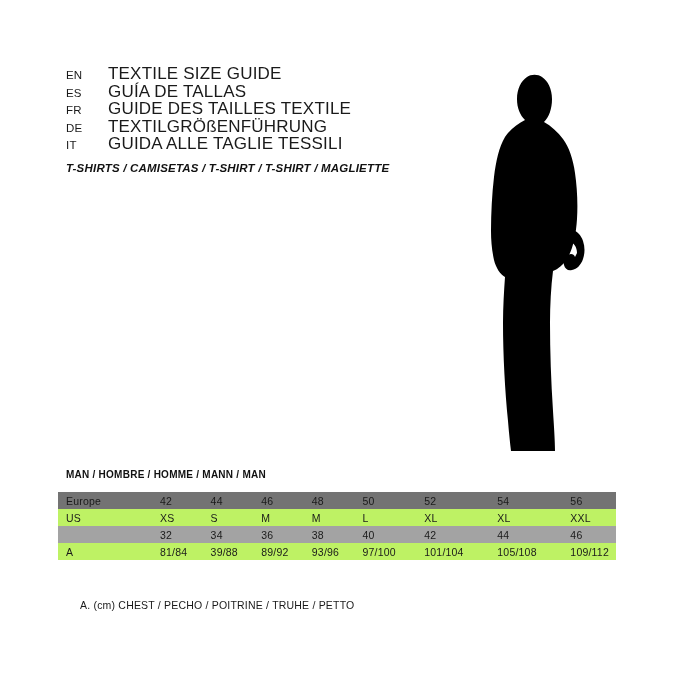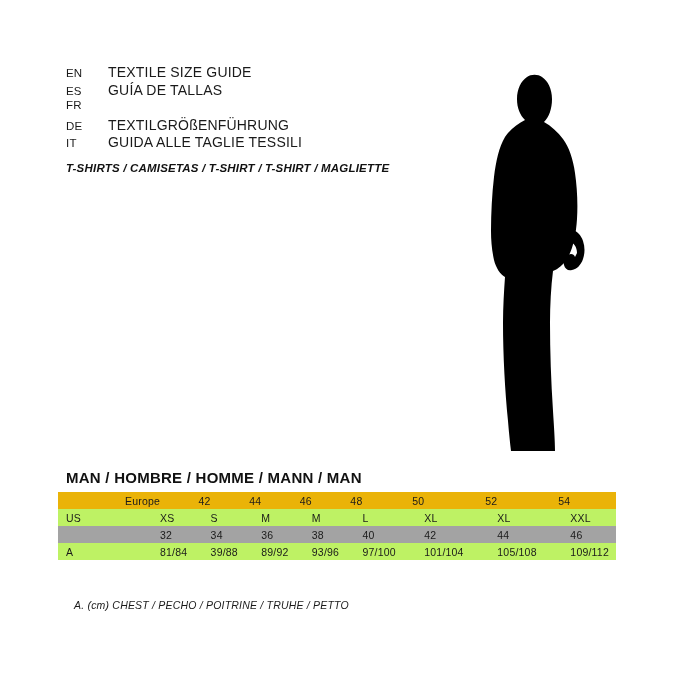--- a/index.html
+++ b/index.html
@@ -33,21 +33,21 @@
     height: 17.5px;
   }
   .lang-code {
     width: 42px;
     flex: 0 0 42px;
     font-size: 11.5px;
     letter-spacing: 0.2px;
     color: #1a1a1a;
   }
   .lang-title {
-    font-size: 14px;
+    font-size: 17px;
     letter-spacing: 0.2px;
     color: #1a1a1a;
   }
 
   
   .garments {
     position: absolute;
     left: 66px;
     top: 160px;
     width: 420px;
@@ -71,21 +71,21 @@
   }
   .figure-wrap svg {
     display: block;
   }
 
   
   .table-title {
     position: absolute;
     left: 66px;
     top: 469px;
-    font-size: 15px;
+    font-size: 10px;
     font-weight: bold;
     letter-spacing: 0.25px;
     color: #111111;
   }
   table.size-table {
     position: absolute;
     left: 58px;
     top: 492px;
     width: 584px;
     border-collapse: collapse;
@@ -96,53 +96,53 @@
     height: 17px;
     vertical-align: middle;
     color: #1a1a1a;
     letter-spacing: 0.2px;
   }
   .hdr td {
     background: #c9c9c9;
     font-weight: normal;
     height: 18px;
   }
-  .row-shade td { background: #eab308; text-align: right; }
+  .row-shade td { background: #737373; }
   .row-plain td { background: #bef264; }
   .row-shade2 td { background: #a3a3a3; }
   .c-label { width: 94px; padding-left: 8px !important; }
   .c-val { width: 61px; }
   .c-val-w { width: 68px; }
 
   .footnote {
     position: absolute;
-    left: 74px;
+    left: 80px;
     top: 599px;
     font-size: 10.5px;
     letter-spacing: 0.2px;
     color: #1a1a1a;
-    font-style: italic;
   }
 </style>
 </head>
 <body>
 
 <div class="page">
 
   <div class="lang-block">
     <div class="lang-row">
       <span class="lang-code">EN</span>
       <span class="lang-title">TEXTILE SIZE GUIDE</span>
     </div>
     <div class="lang-row">
       <span class="lang-code">ES</span>
       <span class="lang-title">GUÍA DE TALLAS</span>
     </div>
     <div class="lang-row">
       <span class="lang-code">FR</span>
+      <span class="lang-title">GUIDE DES TAILLES TEXTILE</span>
     </div>
     <div class="lang-row">
       <span class="lang-code">DE</span>
       <span class="lang-title">TEXTILGRÖßENFÜHRUNG</span>
     </div>
     <div class="lang-row">
       <span class="lang-code">IT</span>
       <span class="lang-title">GUIDA ALLE TAGLIE TESSILI</span>
     </div>
   </div>

